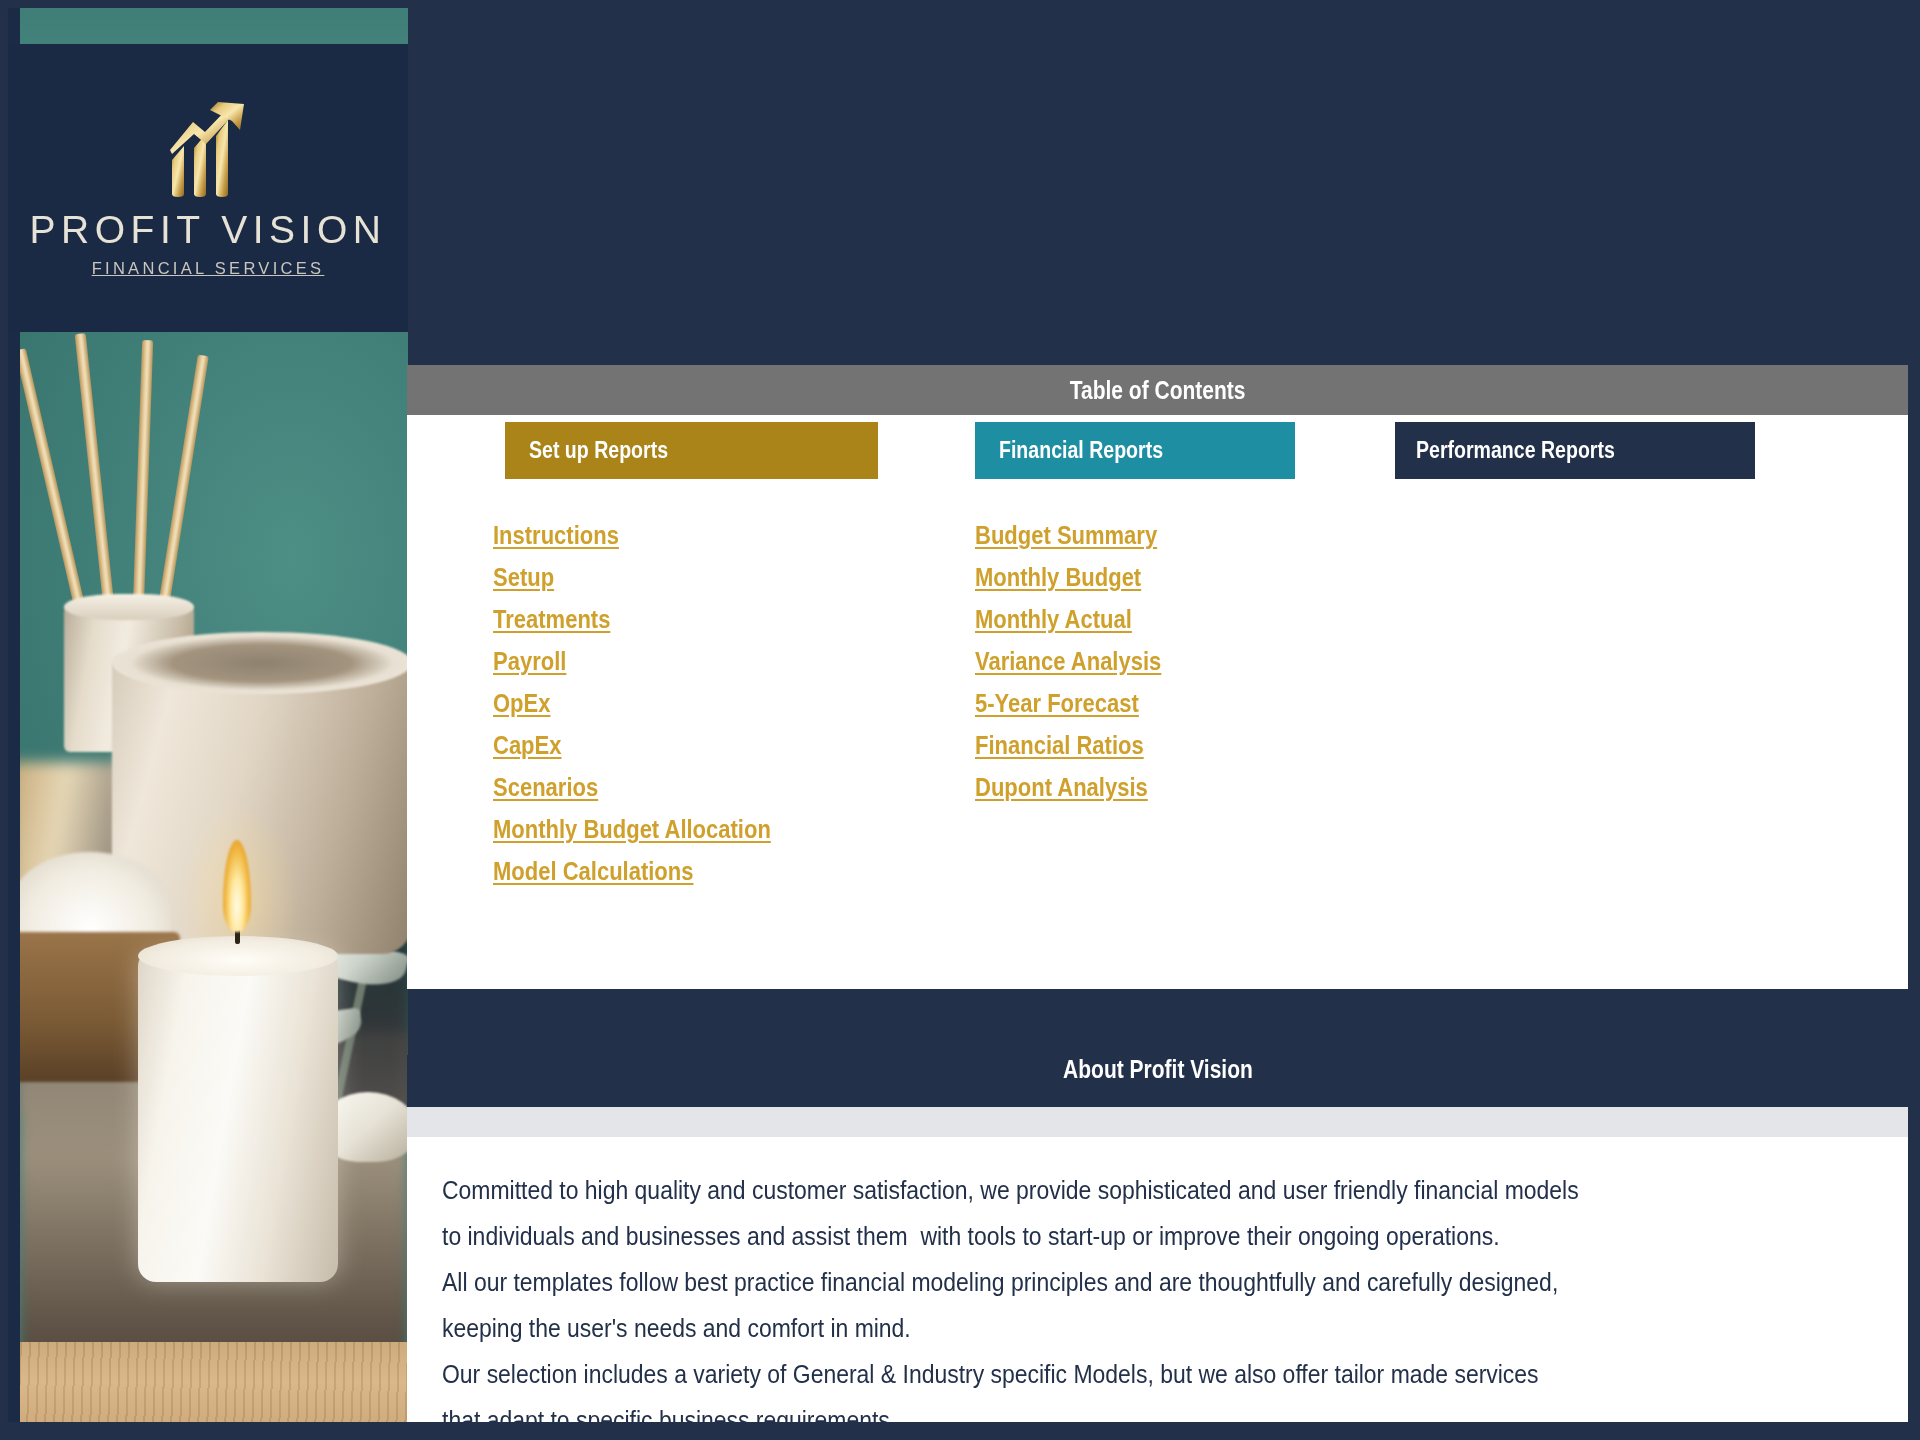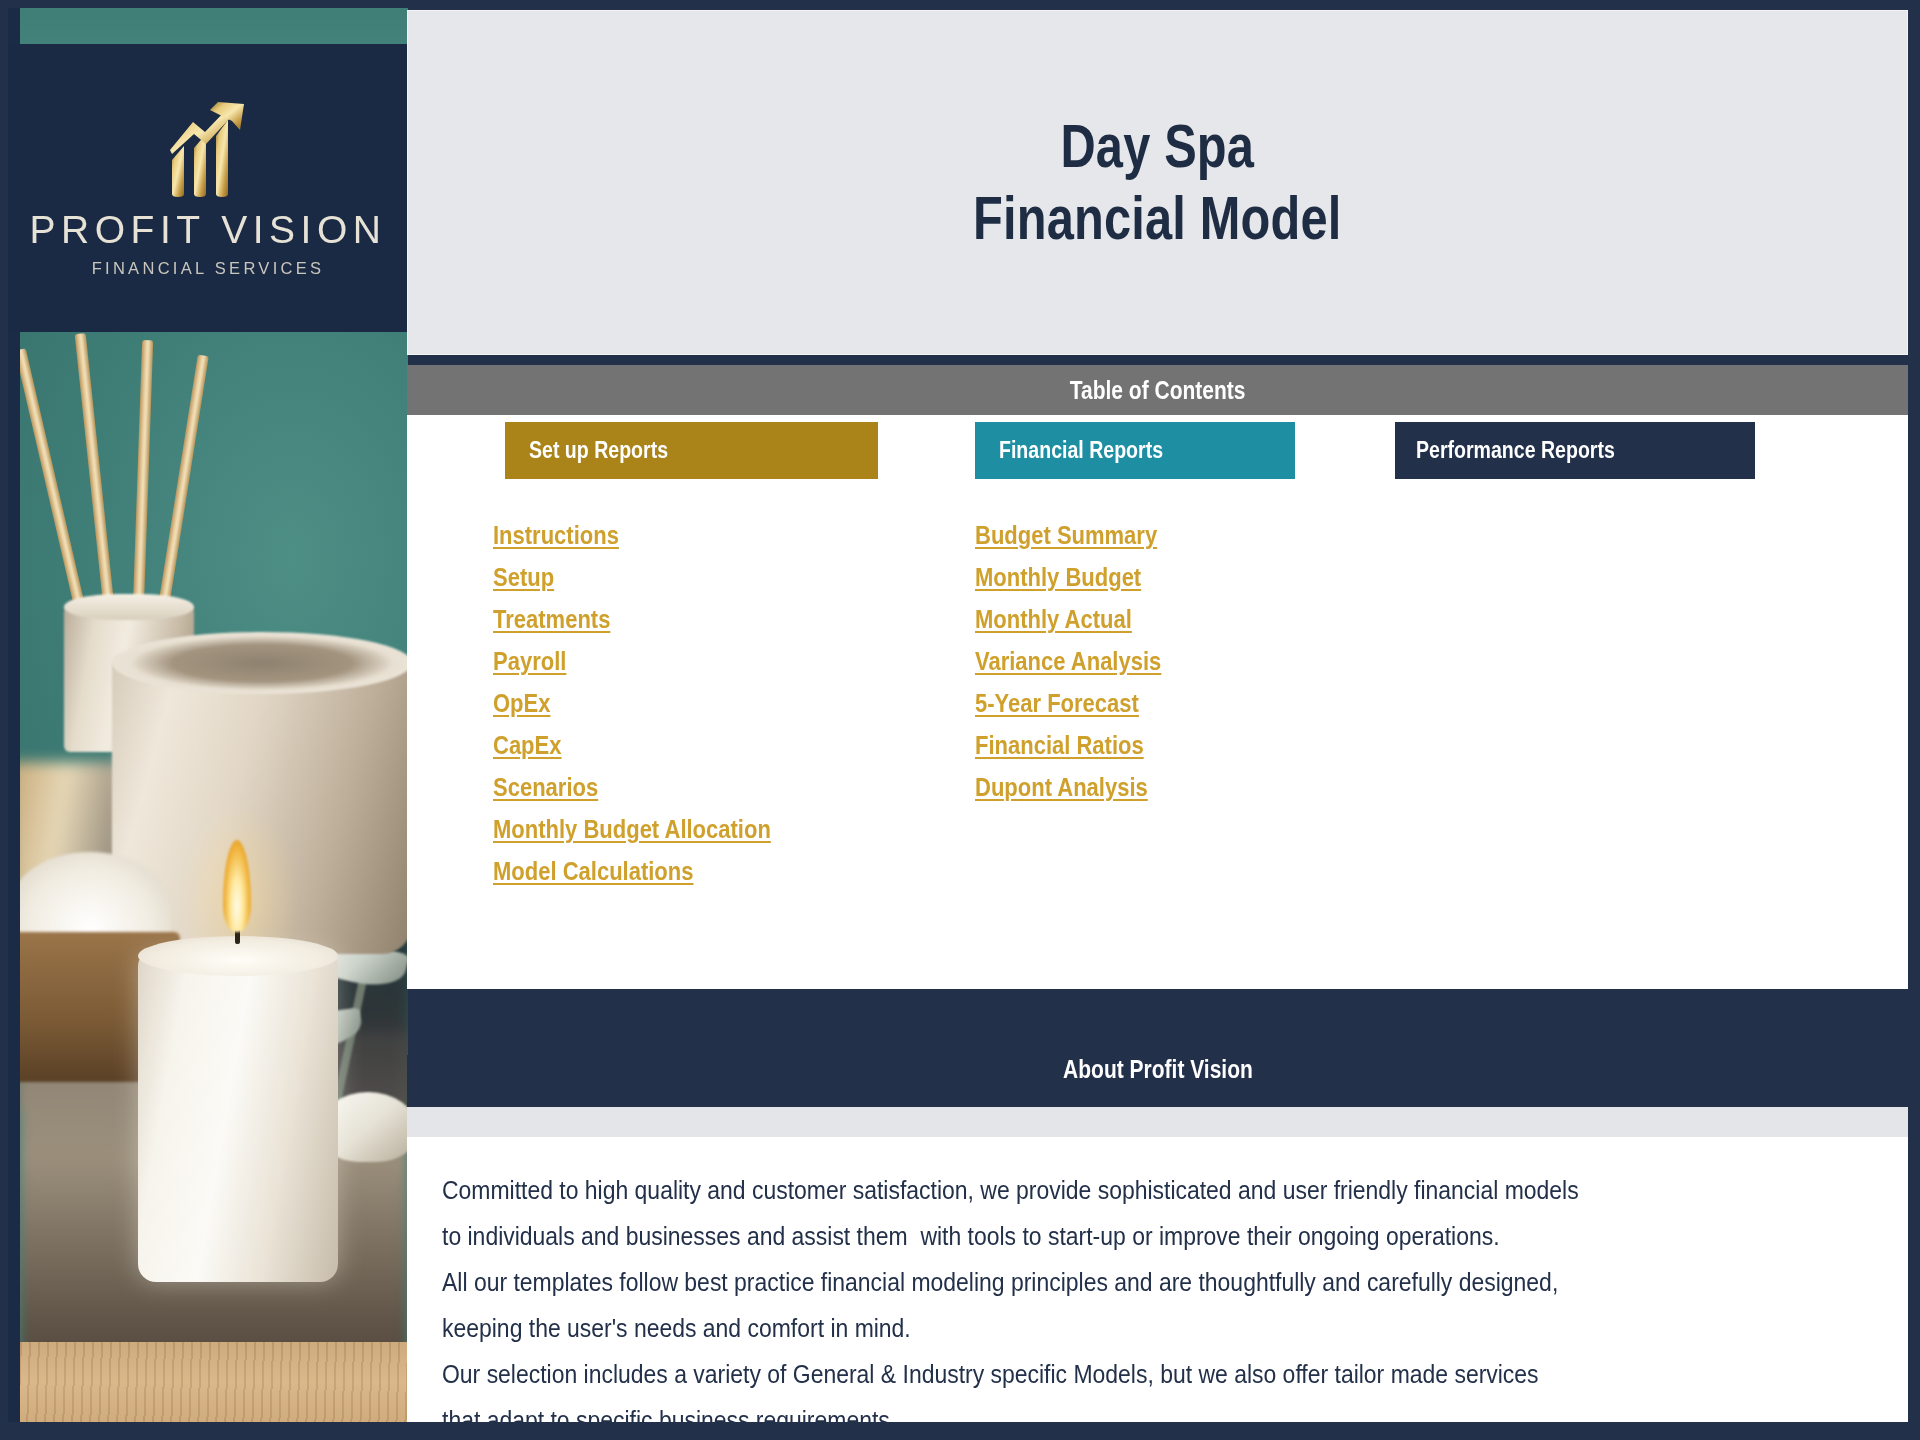--- a/index.html
+++ b/index.html
@@ -33,21 +33,21 @@
   .logo-mark{width:120px;height:104px;display:block;}
   .logo-word{
     margin-top:6px;
     font-size:39px;letter-spacing:5.5px;
     color:#e7e2d6;font-weight:400;
     font-family:"Liberation Sans", sans-serif;
   }
   .logo-sub{
     margin-top:7px;
     font-size:16.5px;letter-spacing:3.3px;
-    color:#c9c6bd;font-weight:400;
+    color:#c9c6bd;font-weight:400;text-decoration:underline;
   }
 
   
   .photo{
     position:absolute;left:12px;top:324px;width:388px;height:1092px;
     overflow:hidden;
     background:#3f7f79;
   }
   .ph-wall{
     position:absolute;left:0;top:0;width:100%;height:640px;
@@ -330,26 +330,20 @@
       <div class="saltbowl"></div>
       <div class="leaf lf4"></div>
       <div class="flame-glow"></div>
       <div class="candle"></div>
       <div class="candle-top"></div>
       <div class="wick"></div>
       <div class="flame"></div>
     </div>
   </div>
 
-  <div class="header-panel">
-    <div class="doc-title">
-      <div>Day Spa</div>
-      <div>Financial Model</div>
-    </div>
-  </div>
 
   <div class="toc-band">
     <span class="band-text">Table of Contents</span>
   </div>
 
   <div class="toc-body">
 
     <div class="cat-tab tab-0">
       <span>Set up Reports</span>
     </div>

